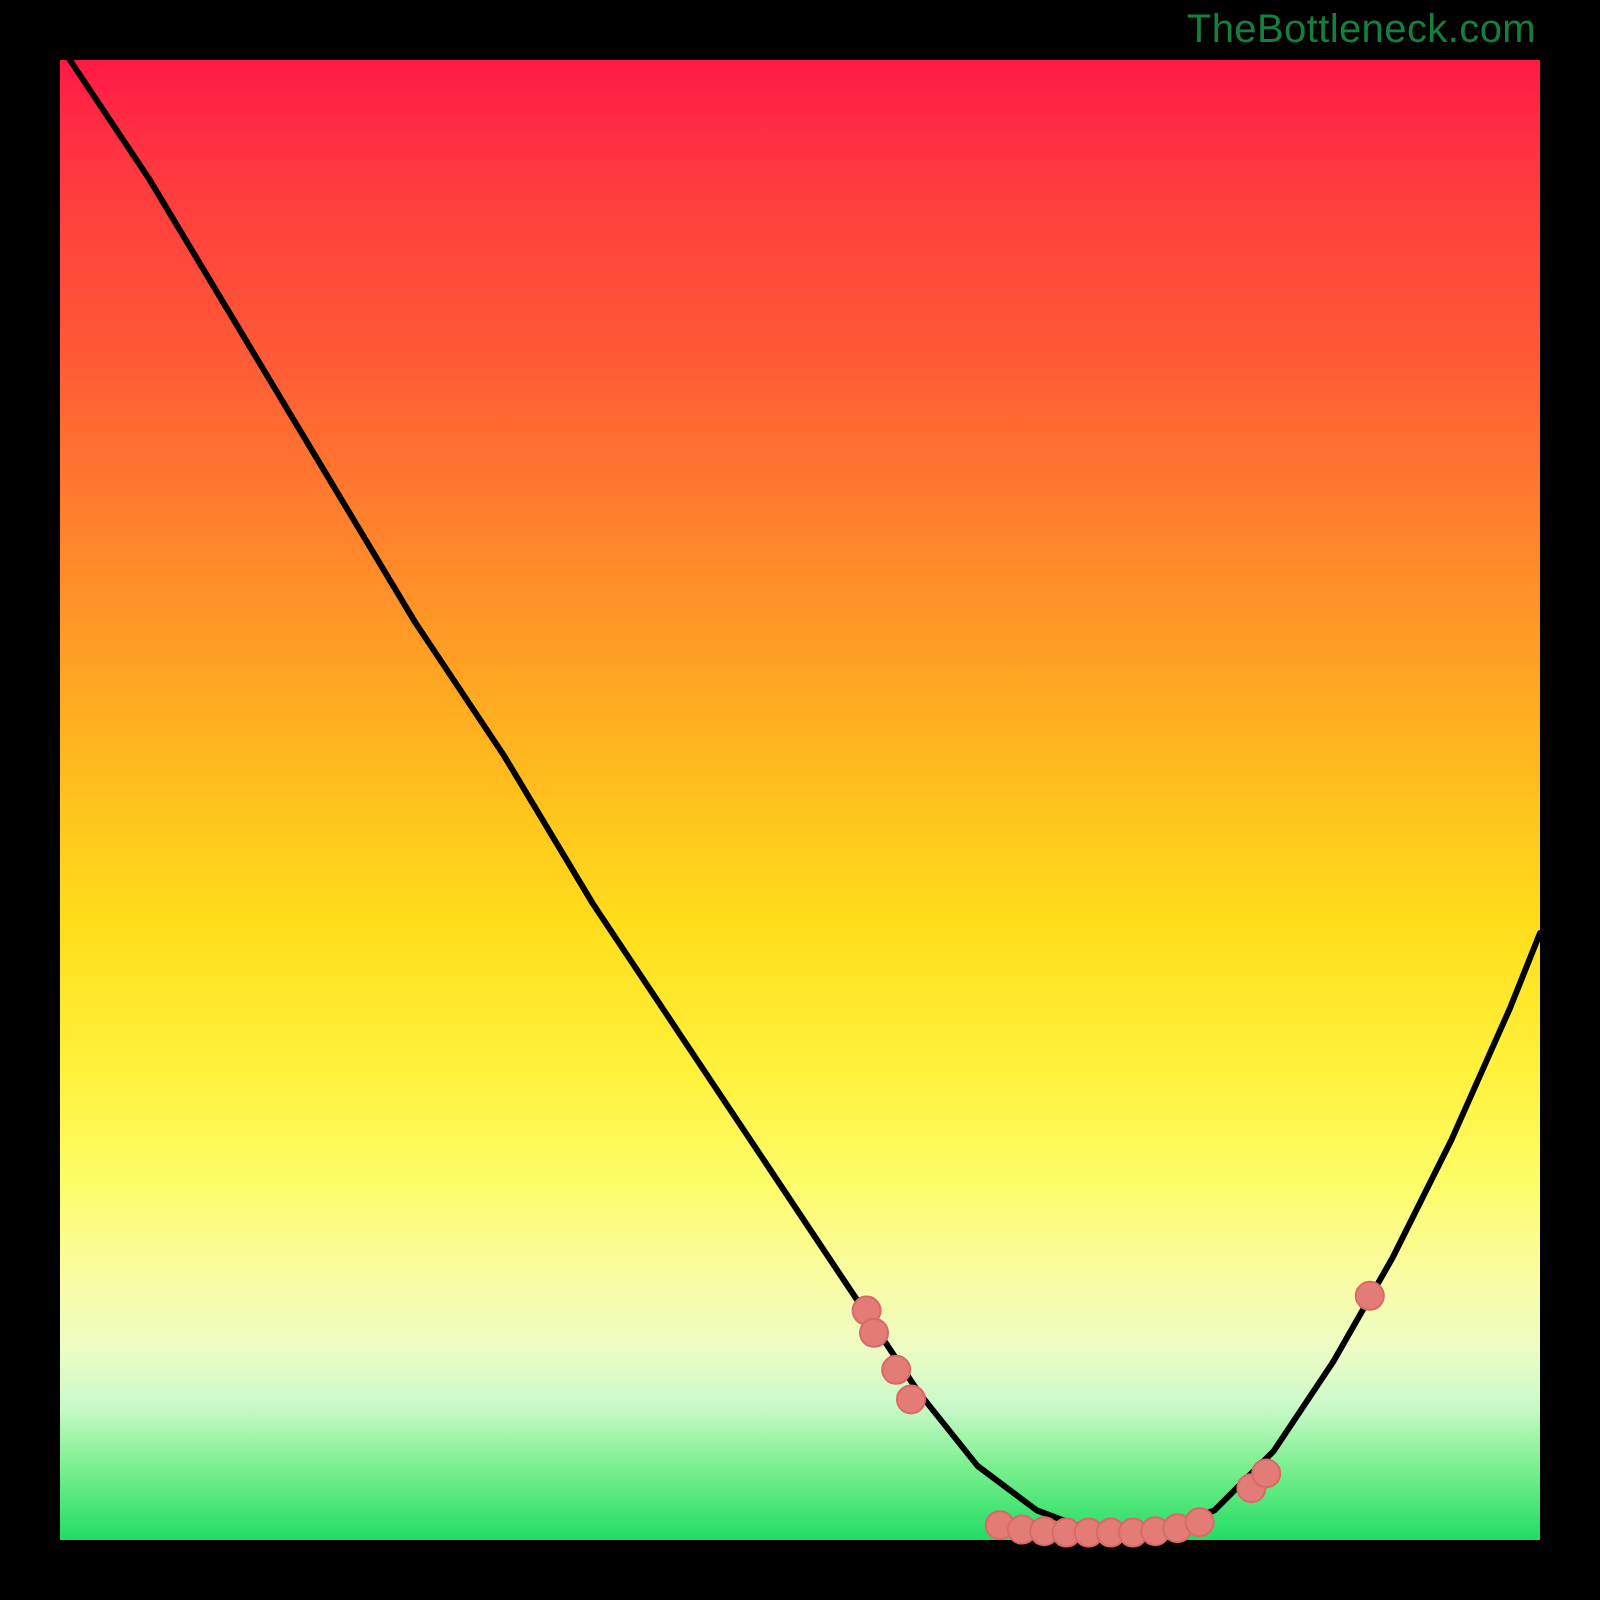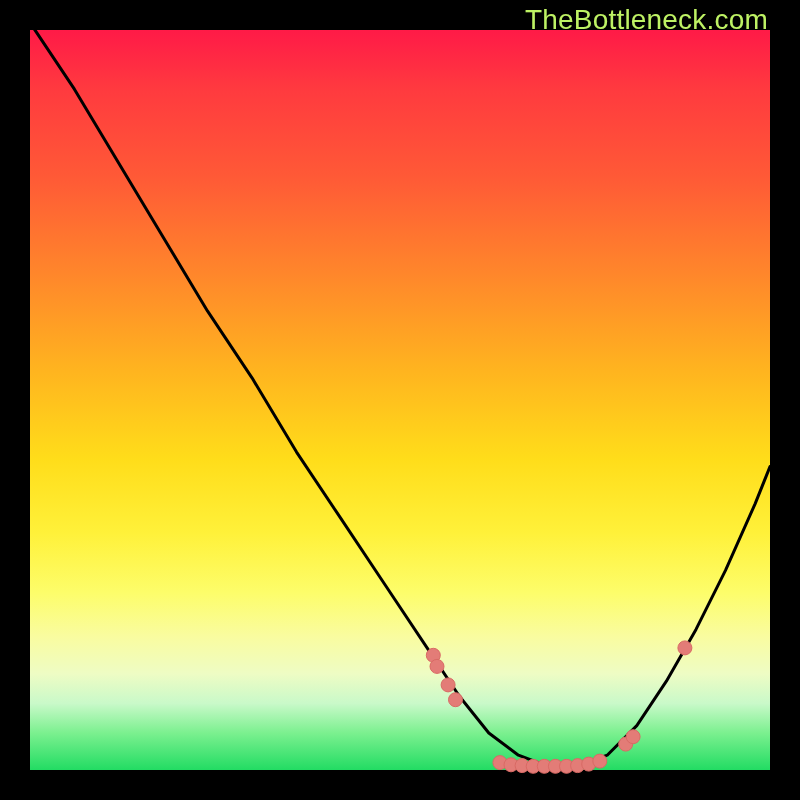--- a/index.html
+++ b/index.html
@@ -45,22 +45,22 @@
     left: 0;
     top: 0;
     width: 740px;
     height: 740px;
     overflow: visible;
   }
   .watermark {
     position: absolute;
     top: 4px;
     right: 32px;
-    color: #bef264;
-    font-size: 28px;
+    color: #15803d;
+    font-size: 20px;
     font-weight: 500;
     letter-spacing: 0.2px;
     user-select: none;
   }
 </style>
 </head>
 <body>
 
 <div class="stage">
   <div class="watermark">TheBottleneck.com</div>

